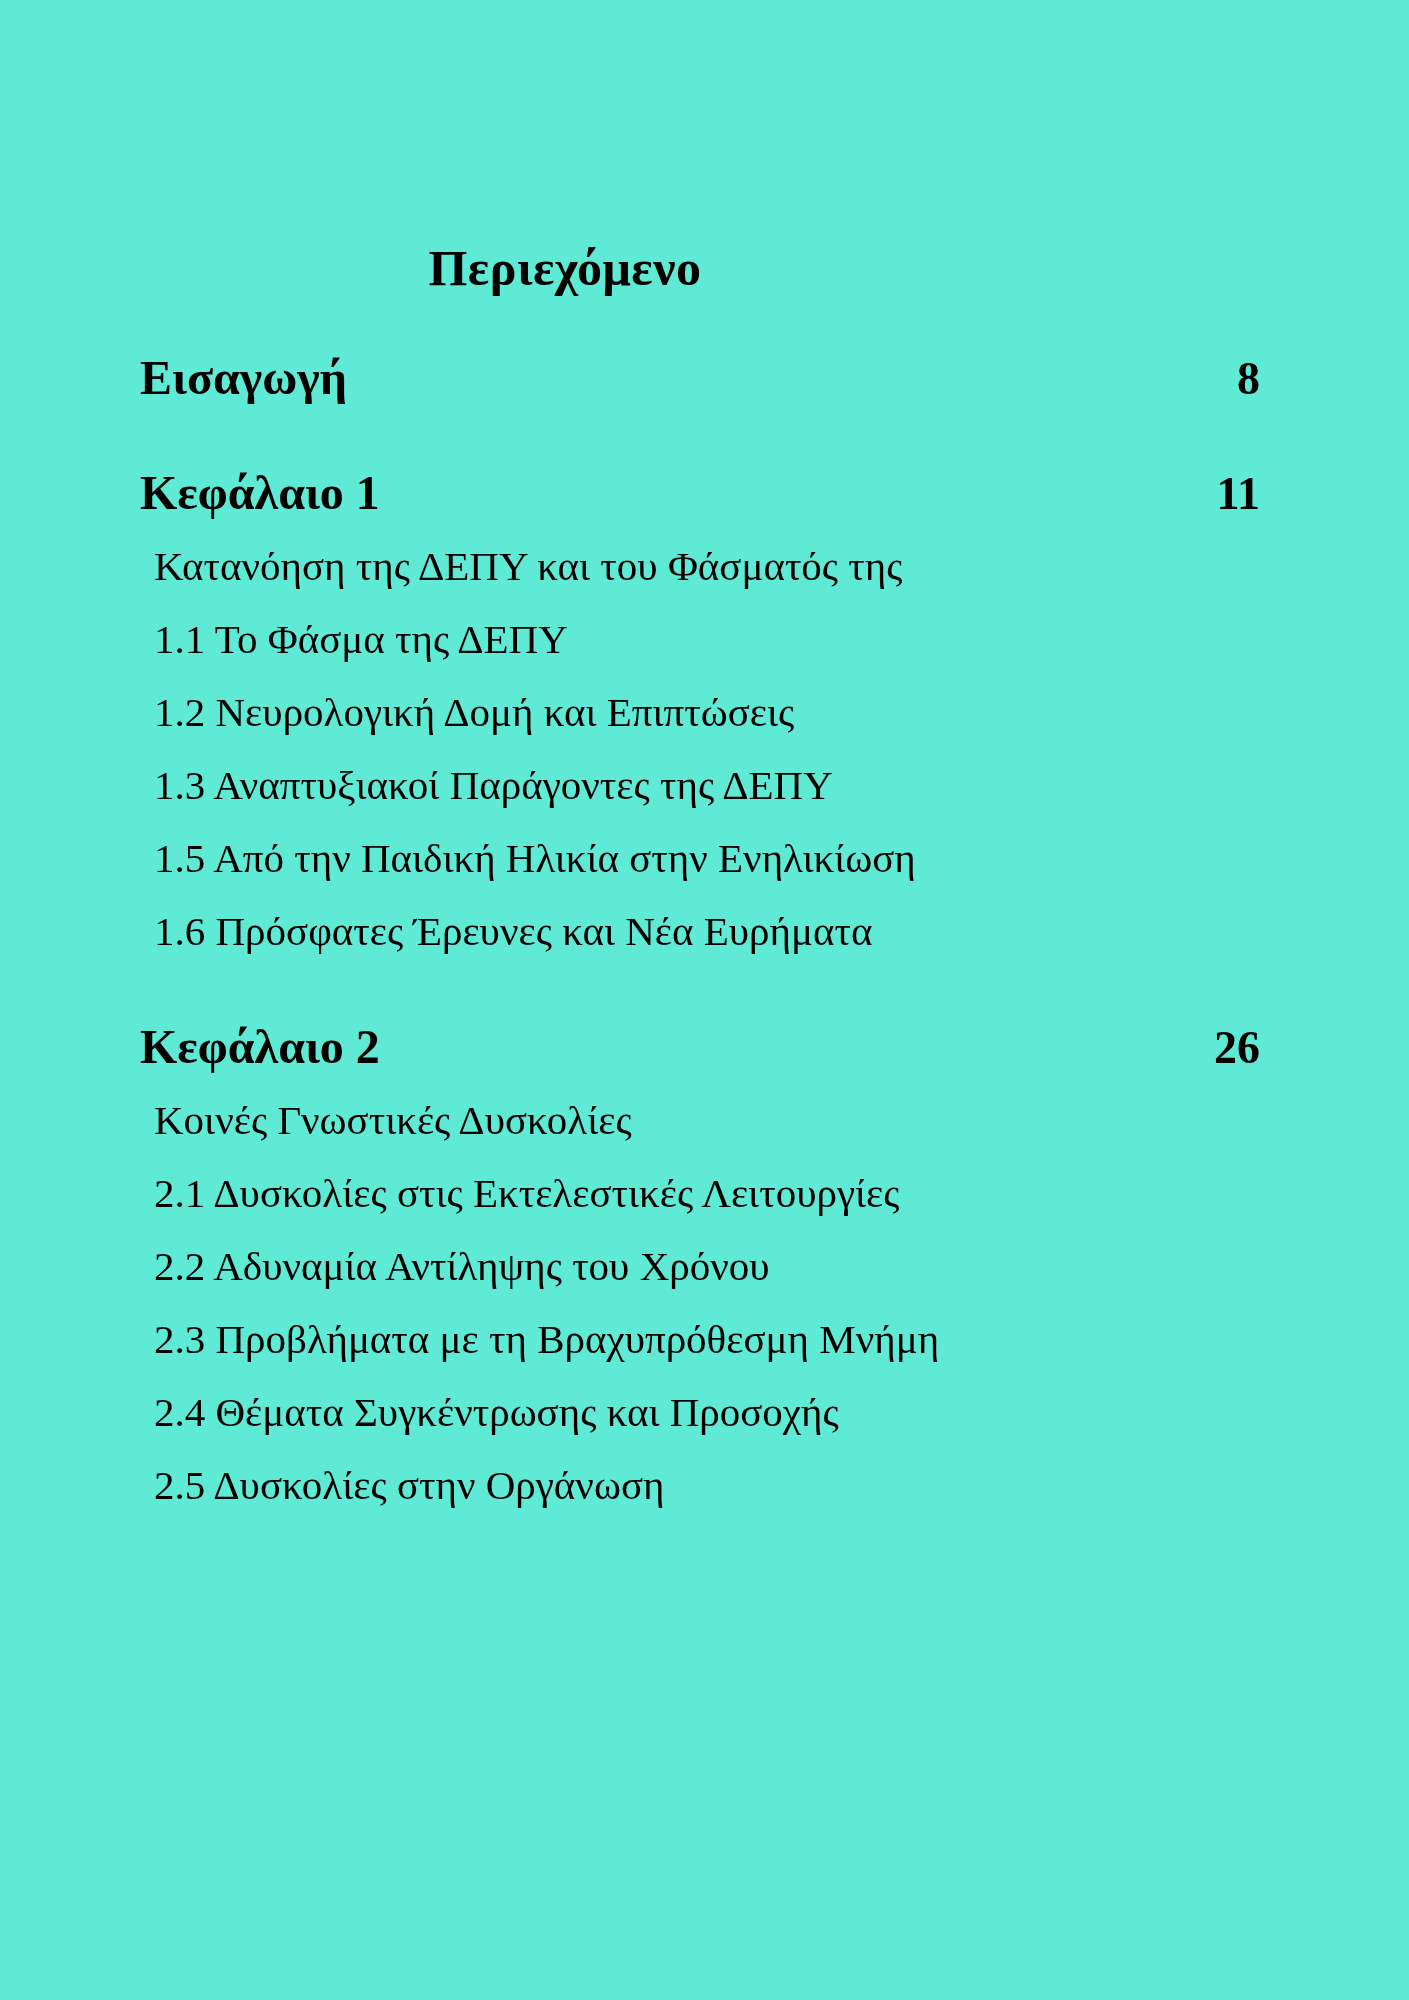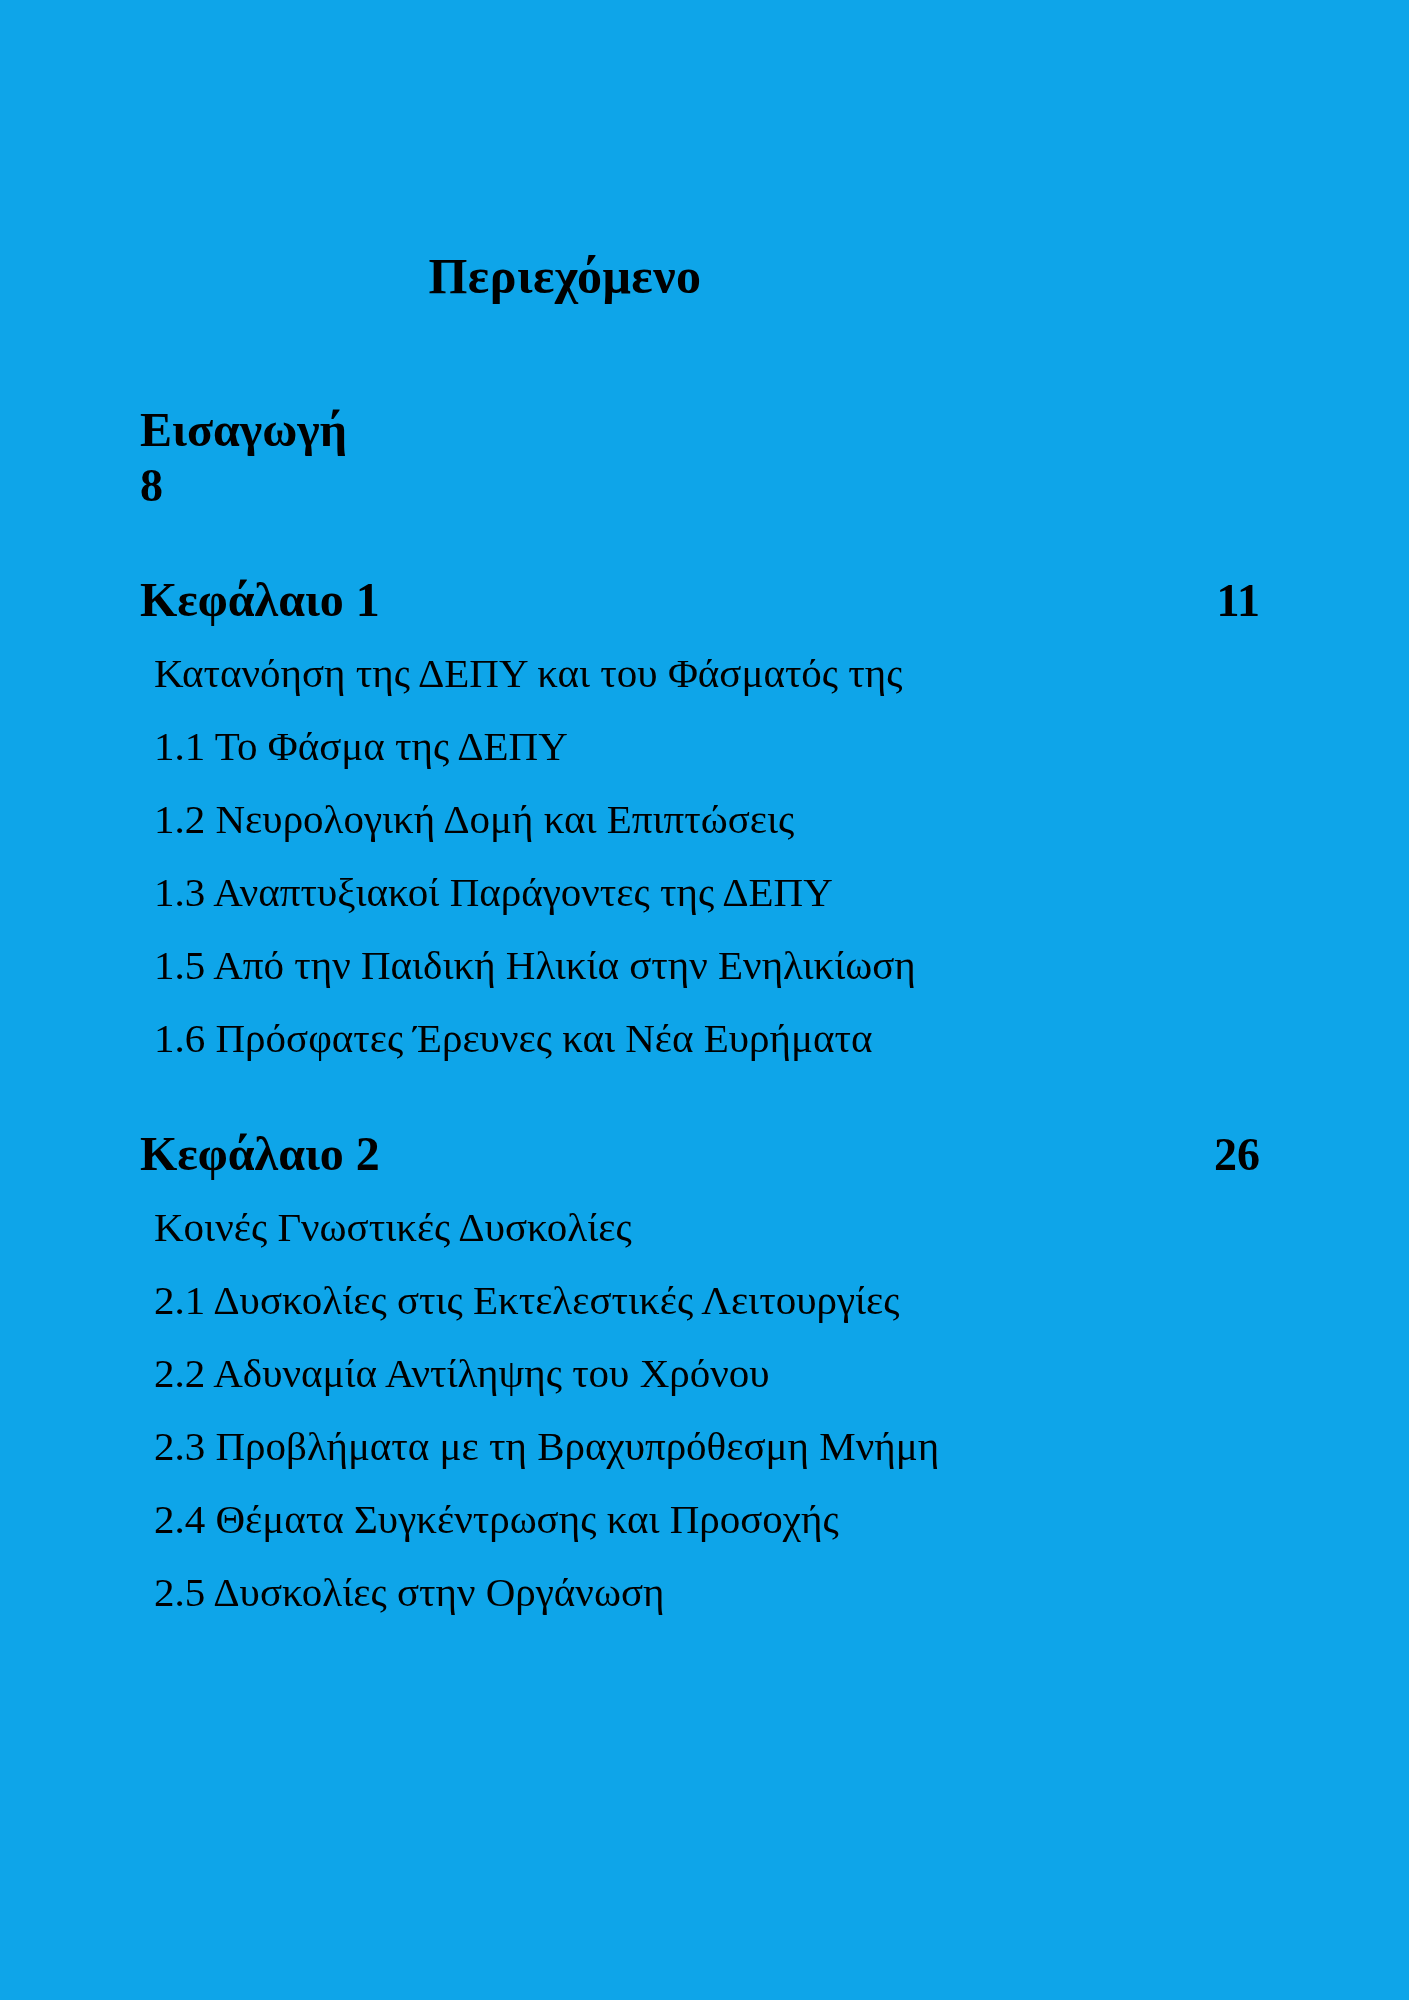--- a/index.html
+++ b/index.html
@@ -4,25 +4,25 @@
 <style>
   html, body {
     margin: 0;
     padding: 0;
     background: #ffffff;
   }
   .page {
     position: relative;
     width: 1409px;
     height: 2000px;
-    background: #0ea5e9;
+    background: #5eead4;
     color: #000000;
     font-family: "Liberation Serif", "DejaVu Serif", serif;
     box-sizing: border-box;
-    padding: 8px 149px 0 140px;
+    padding: 0 149px 0 140px;
     overflow: hidden;
   }
   .doc-title {
     margin: 0;
     padding-top: 236px;
     width: 850px;              
     text-align: center;
     font-size: 50px;
     line-height: 64px;
     font-weight: 700;
@@ -30,22 +30,21 @@
   }
   .entry-row {
     display: flex;
     justify-content: space-between;
     align-items: baseline;
     font-weight: 700;
     font-size: 48px;
     line-height: 56px;
   }
   .intro-row {
-    margin-top: 94px;
-    flex-direction: column;
+    margin-top: 50px;
   }
   .chapter .entry-row {
     margin-top: 58px;
     font-family: Liberation Serif, serif;
   }
   .pagenum {
     font-weight: 700;
     font-size: 46px;
   }
   .sub {

